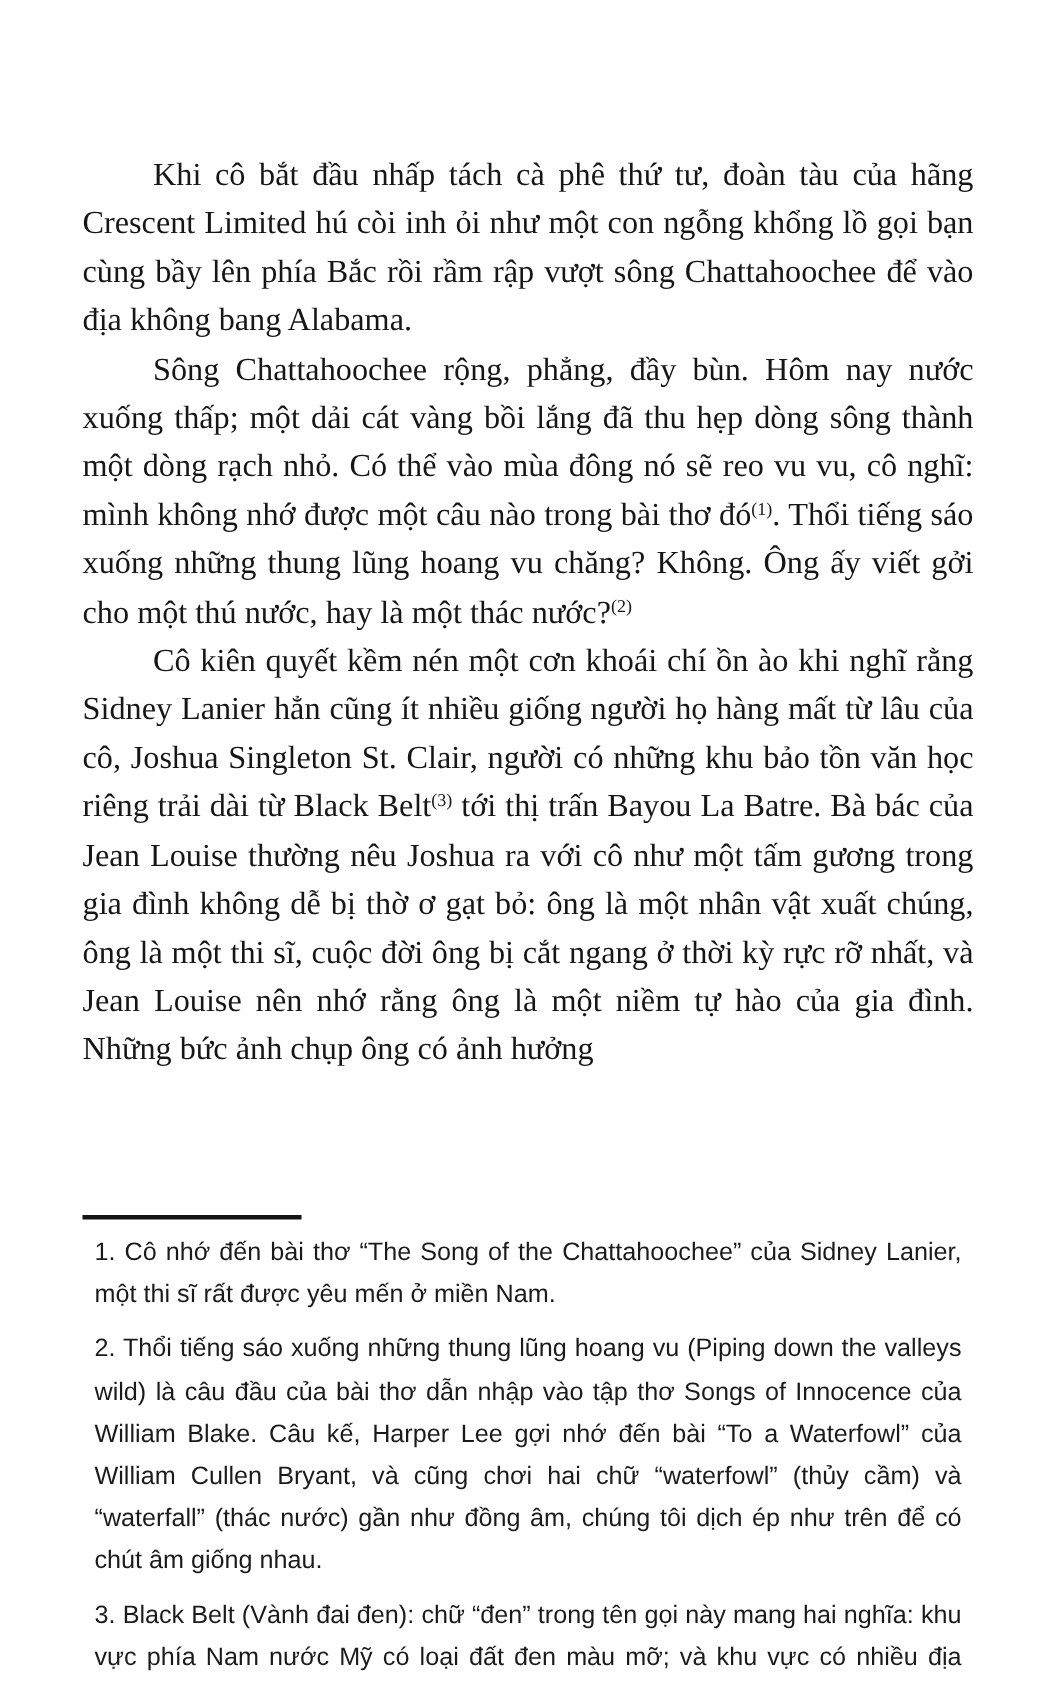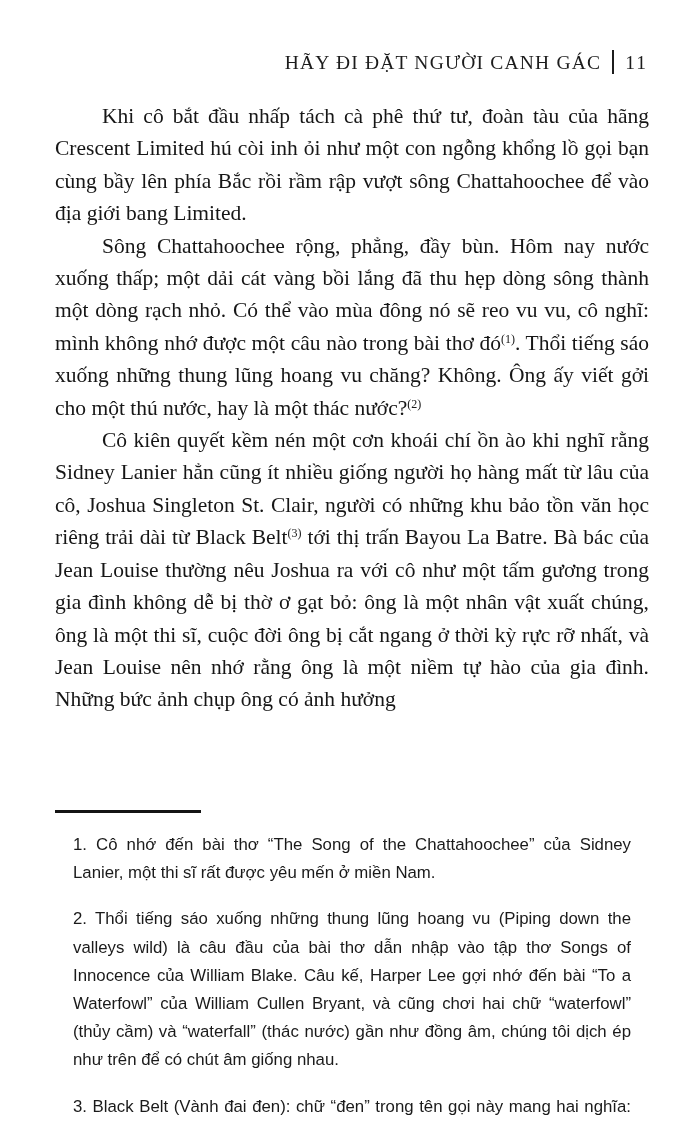--- a/index.html
+++ b/index.html
@@ -75,36 +75,33 @@
     text-align: justify;
     color: #1a1a1a;
   }
   .fn-rule {
     width: 146px;
     height: 0;
     border-top: 3px solid #141414;
     margin: 0 0 7px 0;
   }
   .footnotes p {
-    margin: 18px;
+    margin: 8px;
   }
   .footnotes .fn-italic {
   }
 </style>
 </head>
 <body>
 
 <div class="page">
 
-  <header class="running-header">
-    <span>HÃY ĐI ĐẶT NGƯỜI CANH GÁC</span><span class="hdr-sep"></span><span class="hdr-num">11</span>
-  </header>
 
   <main class="body-text">
-    <p><span>Khi cô bắt đầu nhấp tách cà phê thứ tư, đoàn tàu của hãng Crescent Limited hú còi inh ỏi như một con ngỗng khổng lồ gọi bạn cùng bầy lên phía Bắc rồi rầm rập vượt sông Chattahoochee để vào địa giới bang Limited.</span></p>
+    <p><span>Khi cô bắt đầu nhấp tách cà phê thứ tư, đoàn tàu của hãng Crescent Limited hú còi inh ỏi như một con ngỗng khổng lồ gọi bạn cùng bầy lên phía Bắc rồi rầm rập vượt sông Chattahoochee để vào địa không bang Alabama.</span></p>
 
     <p><span>Sông Chattahoochee rộng, phẳng, đầy bùn. Hôm nay nước xuống thấp; một dải cát vàng bồi lắng đã thu hẹp dòng sông thành một dòng rạch nhỏ. Có thể vào mùa đông nó sẽ reo vu vu, cô nghĩ: mình không nhớ được một câu nào trong bài thơ đó</span><sup class="fnmark">(1)</sup><span>. Thổi tiếng sáo xuống những thung lũng hoang vu chăng? Không. Ông ấy viết gởi cho một thú nước, hay là một thác nước?</span><sup class="fnmark">(2)</sup></p>
 
     <p><span>Cô kiên quyết kềm nén một cơn khoái chí ồn ào khi nghĩ rằng Sidney Lanier hẳn cũng ít nhiều giống người họ hàng mất từ lâu của cô, Joshua Singleton St. Clair, người có những khu bảo tồn văn học riêng trải dài từ Black Belt</span><sup class="fnmark">(3)</sup><span> tới thị trấn Bayou La Batre. Bà bác của Jean Louise thường nêu Joshua ra với cô như một tấm gương trong gia đình không dễ bị thờ ơ gạt bỏ: ông là một nhân vật xuất chúng, ông là một thi sĩ, cuộc đời ông bị cắt ngang ở thời kỳ rực rỡ nhất, và Jean Louise nên nhớ rằng ông là một niềm tự hào của gia đình. Những bức ảnh chụp ông có ảnh hưởng</span></p>
   </main>
 
   <section class="footnotes">
     <div class="fn-rule"></div>
 
     <p><span>1. Cô nhớ đến bài thơ “The Song of the Chattahoochee” của Sidney Lanier, một thi sĩ rất được yêu mến ở miền Nam.</span></p>

